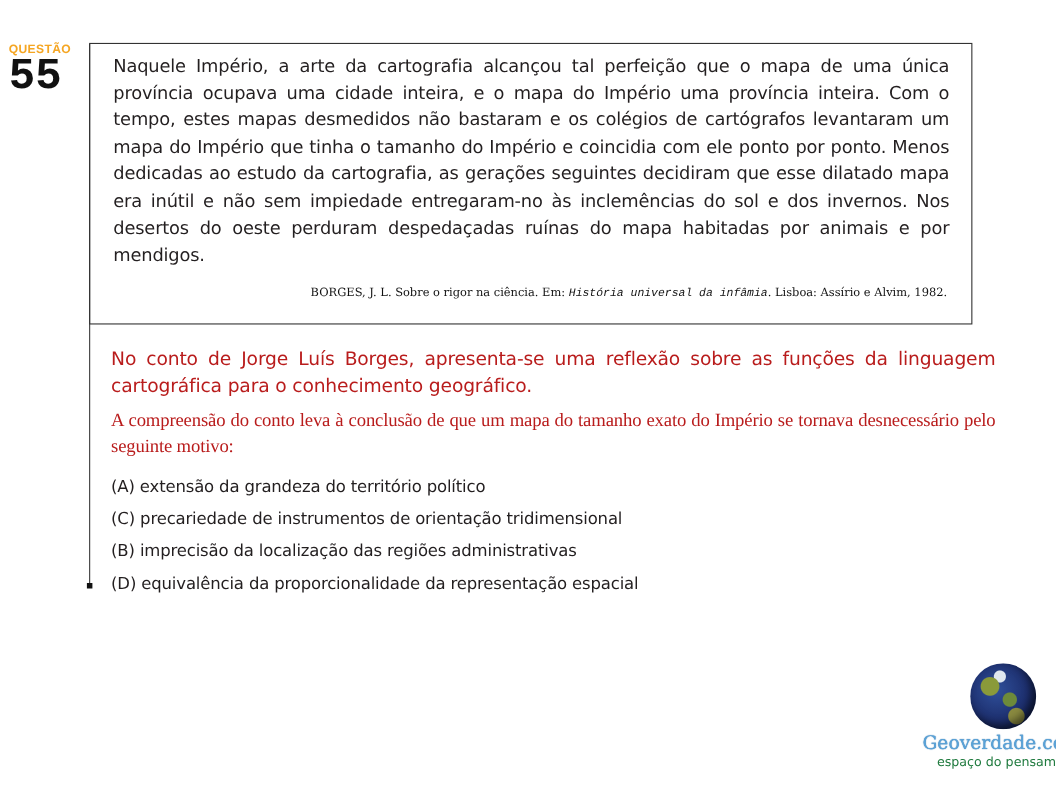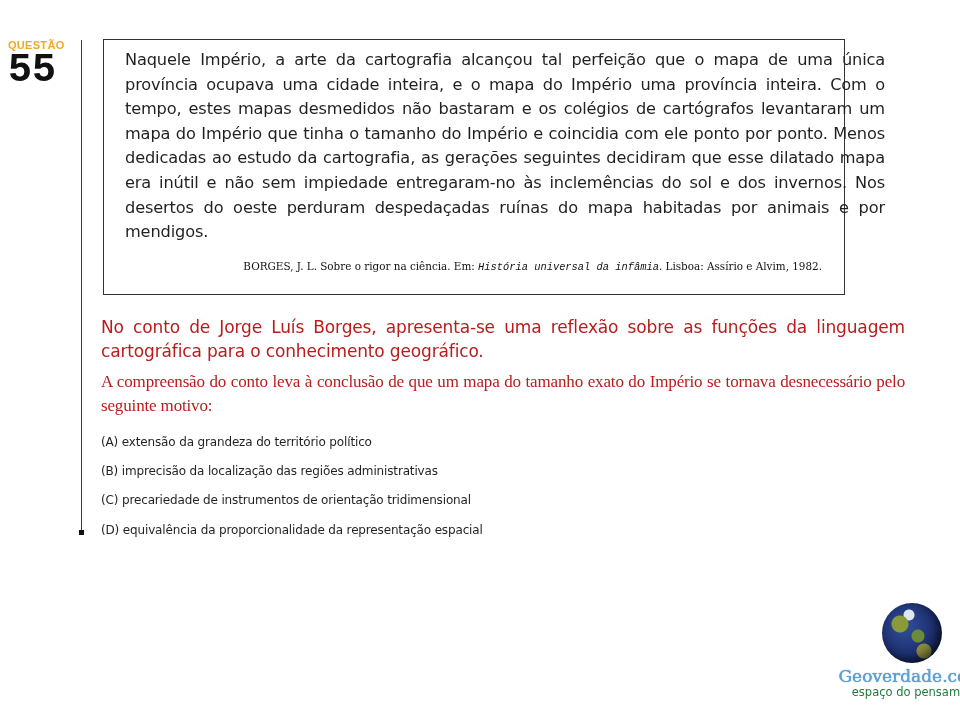--- a/index.html
+++ b/index.html
@@ -17,41 +17,41 @@
     font-family:Liberation Mono, monospace; font-weight:bold; font-size:40px; line-height:44px;
     color:#111;
   }
   .v-rule {
     position:absolute; left:81px; top:40px; width:1px; height:494px; background:#3a3a3a;
   }
   .v-rule-dot {
     position:absolute; left:79px; top:530px; width:5px; height:5px; background:#111;
   }
   .text-box {
-    position:absolute; left:103px; top:39px; width:742px; height:256px;
+    position:absolute; left:81px; top:39px; width:803px; height:256px;
     border:1.5px solid #333; box-sizing:border-box;
   }
   .box-para {
     position:absolute; left:21px; top:8px; width:760px;
     font-size:16.2px; line-height:24.6px; text-align:justify; color:#231f20;
     letter-spacing:-0.15px;
   }
   .citation {
     position:absolute; right:22px; top:220px;
     font-family:"DejaVu Serif", serif; font-size:10.4px; color:#111; white-space:nowrap;
   }
   .citation .it { font-style:italic;font-family:Liberation Mono, monospace; }
   .citation .b { font-weight:normal; }
   .body-para {
     position:absolute; left:101px; width:804px;
     font-size:17px; line-height:23.5px; text-align:justify; color:#b91c1c; letter-spacing:-0.15px;
   }
   .options { position:absolute; left:101px; top:428px; }
   .option {
-    font-size:12px; line-height:29.2px; color:#231f20; white-space:nowrap; letter-spacing:-0.15px;
+    font-size:15px; line-height:29.2px; color:#231f20; white-space:nowrap; letter-spacing:-0.15px;
   }
   .logo { position:absolute; left:820px; top:603px; width:150px; height:100px;margin-left:16px; }
   .globe {
     position:absolute; left:46px; top:0; width:60px; height:60px; border-radius:50%;
     background:
       radial-gradient(circle at 30% 35%, #8a9a3a 0 8px, transparent 9px),
       radial-gradient(circle at 60% 55%, #6d8a3a 0 6px, transparent 7px),
       radial-gradient(circle at 70% 80%, #8a8a40 0 7px, transparent 8px),
       radial-gradient(circle at 45% 20%, #dfe7ef 0 5px, transparent 6px),
       radial-gradient(circle at 40% 40%, #2f4f9a 0%, #1d2f6e 55%, #0b1433 100%);
@@ -80,22 +80,22 @@
   <div class="citation">
     <span class="b">BORGES, J. L. Sobre o rigor na ciência. Em: </span><span class="it">História universal da infâmia</span><span class="b">. Lisboa: Assírio e Alvim, 1982.</span>
   </div>
 </div>
 
 <div class="body-para" style="top:316px;">No conto de Jorge Luís Borges, apresenta-se uma reflexão sobre as funções da linguagem cartográfica para o conhecimento geográfico.</div>
 <div class="body-para" style="top:370px;font-family:Liberation Serif, serif;">A compreensão do conto leva à conclusão de que um mapa do tamanho exato do Império se tornava desnecessário pelo seguinte motivo:</div>
 
 <div class="options">
   <div class="option"><span>(A)</span> <span>extensão da grandeza do território político</span></div>
+  <div class="option"><span>(C)</span> <span>precariedade de instrumentos de orientação tridimensional</span></div>
   <div class="option"><span>(B)</span> <span>imprecisão da localização das regiões administrativas</span></div>
-  <div class="option"><span>(C)</span> <span>precariedade de instrumentos de orientação tridimensional</span></div>
   <div class="option"><span>(D)</span> <span>equivalência da proporcionalidade da representação espacial</span></div>
 </div>
 
 <div class="logo">
   <div class="globe"></div>
   <div class="logo-title">Geoverdade.com</div>
   <div class="logo-sub">espaço do pensamento</div>
 </div>
 
 </body></html>

